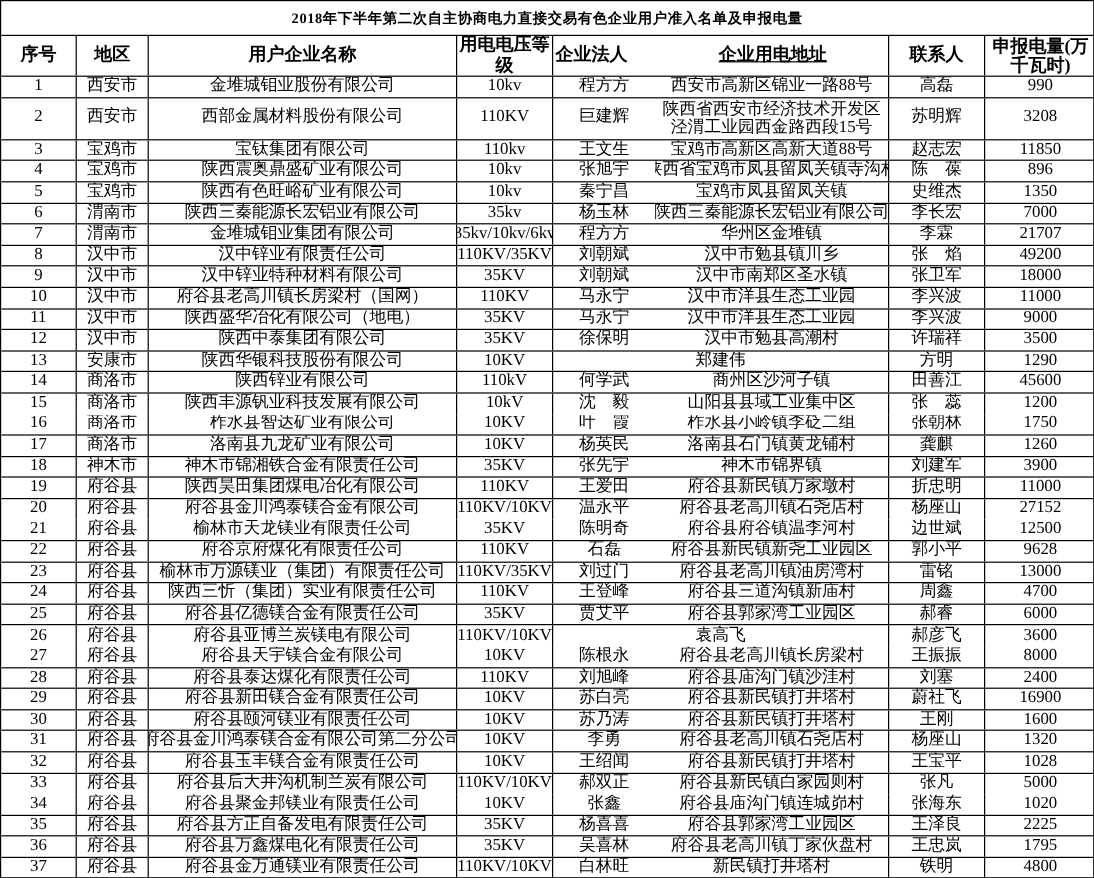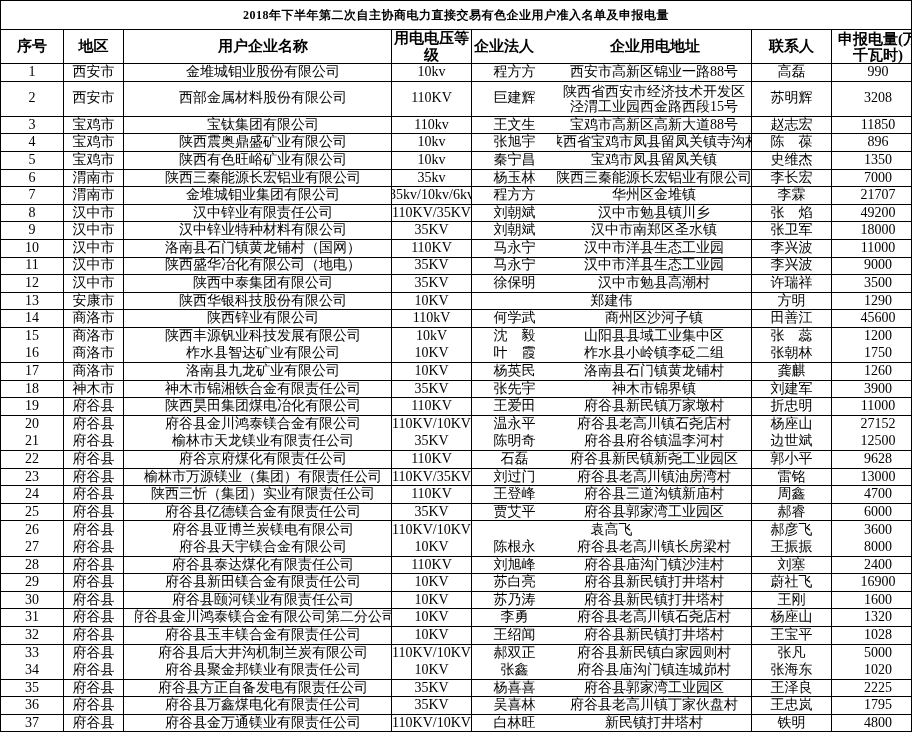--- a/index.html
+++ b/index.html
@@ -19,37 +19,37 @@
   .body-row{height:17.6px;font-size:14px;}
   .body-row.tall{height:35.2px;}
   .c{
     box-sizing:border-box;border-right:1px solid #000;
     display:flex;align-items:center;justify-content:center;
     overflow:hidden;white-space:nowrap;line-height:1.05;
     flex:0 0 auto;
   }
   .c.no{width:63px;}
   .c.region{width:60px;}
-  .c.company{width:257px;margin-left:11px;}
+  .c.company{width:257px;}
   .c.volt{width:80px;}
   .c.merged{width:280px;justify-content:center;padding:0;}
   .c.contact{width:80px;}
   .c.vol{width:92px;border-right:none;}
   .legal{
     width:85px;flex:0 0 85px;display:flex;align-items:center;justify-content:center;
     overflow:hidden;white-space:nowrap;height:100%;
   }
   .addr{
     flex:1 1 auto;display:flex;align-items:center;justify-content:center;
     overflow:hidden;white-space:nowrap;height:100%;text-align:center;
   }
   .tall .addr{white-space:normal;line-height:15px;}
   .header .c{white-space:normal;text-align:center;line-height:17px;}
   .header .legal{justify-content:flex-start;padding-left:2px;}
-  .header .addr{white-space:nowrap;}
+  .header .addr{white-space:nowrap;text-decoration:underline;}
   .header .vol{line-height:16px;font-size:15px;}
 </style>
 </head>
 <body>
 
 <div class="sheet">
   <div class="title">2018年下半年第二次自主协商电力直接交易有色企业用户准入名单及申报电量</div>
   <div class="row header">
     <div class="c no">序号</div>
     <div class="c region">地区</div>
@@ -167,21 +167,21 @@
         <div class="c merged">
           <div class="legal">刘朝斌</div>
           <div class="addr">汉中市南郑区圣水镇</div>
         </div>
         <div class="c contact">张卫军</div>
         <div class="c vol">18000</div>
       </div>
       <div class="row body-row">
         <div class="c no">10</div>
         <div class="c region">汉中市</div>
-        <div class="c company">洛南县石门镇黄龙铺村（国网）</div>
+        <div class="c company">府谷县老高川镇长房梁村（国网）</div>
         <div class="c volt">110KV</div>
         <div class="c merged">
           <div class="legal">马永宁</div>
           <div class="addr">汉中市洋县生态工业园</div>
         </div>
         <div class="c contact">李兴波</div>
         <div class="c vol">11000</div>
       </div>
       <div class="row body-row">
         <div class="c no">11</div>

